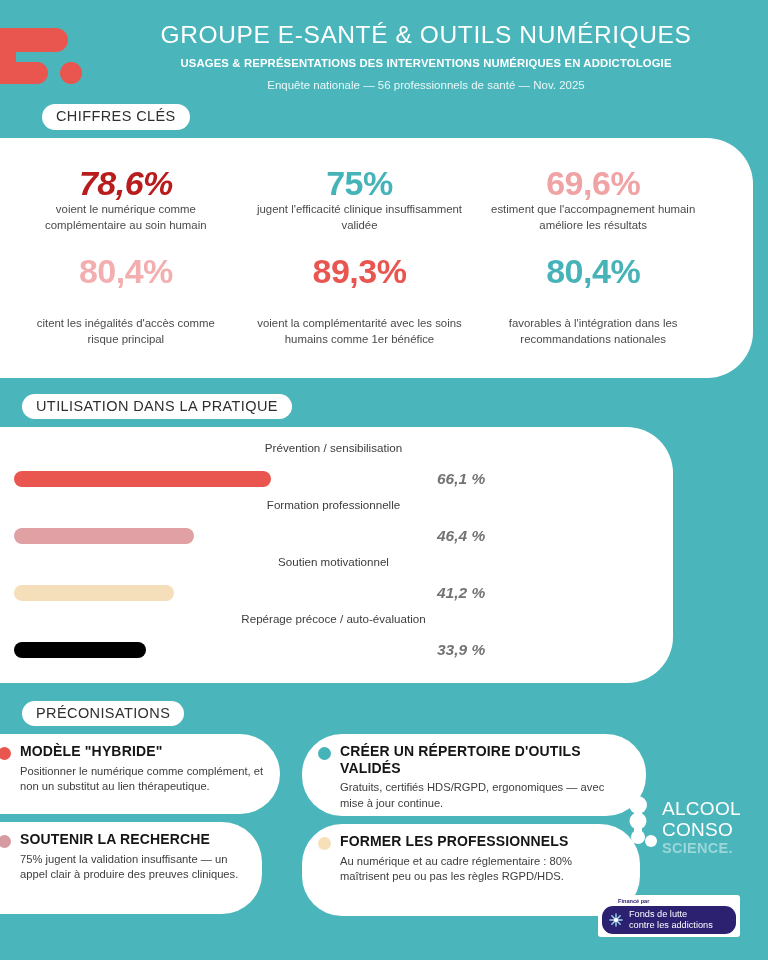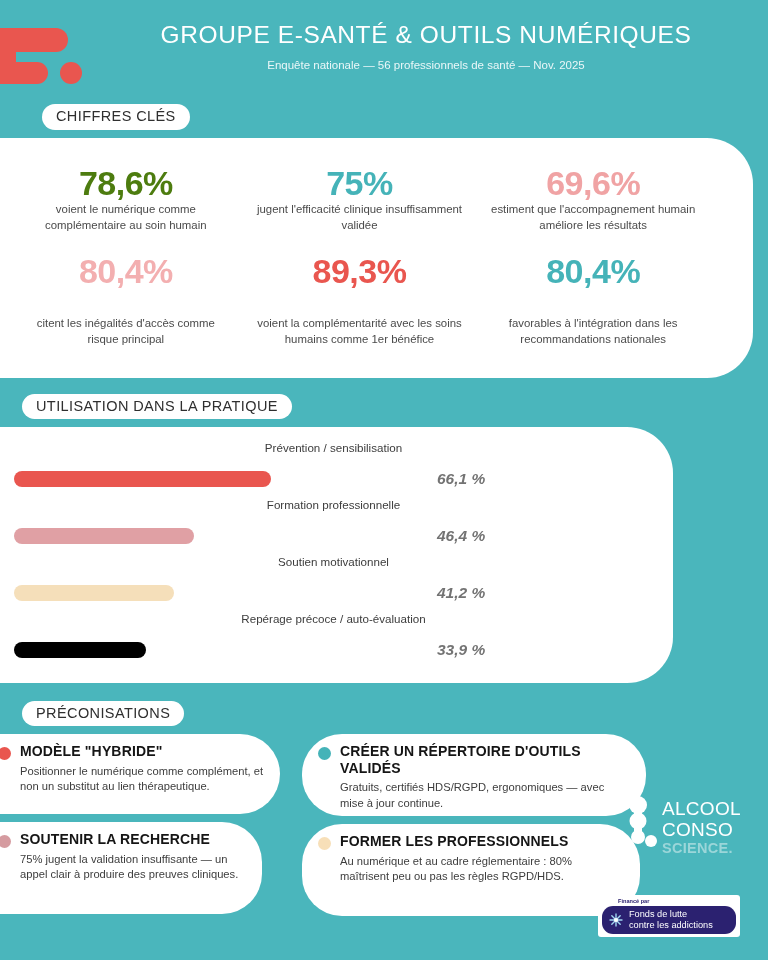--- a/index.html
+++ b/index.html
@@ -329,32 +329,33 @@
 
   <div class="header">
     <div class="brand-mark">
       <div class="bm-bar"></div>
       <div class="bm-bar2"></div>
       <div class="bm-foot"></div>
       <div class="bm-dot"></div>
     </div>
     <div class="header-text">
       <div class="h-title">GROUPE E-SANTÉ &amp; OUTILS NUMÉRIQUES</div>
+      <div class="h-sub">USAGES &amp; REPRÉSENTATIONS DES INTERVENTIONS NUMÉRIQUES EN ADDICTOLOGIE</div>
       <div class="h-meta">Enquête nationale — 56 professionnels de santé — Nov. 2025</div>
     </div>
   </div>
 
   <div class="chip-row">
     <span class="chip">CHIFFRES CLÉS</span>
   </div>
 
   <div class="kpi-card">
     <div class="kpi-grid">
       <div class="kpi">
-        <div class="kpi-num" style="color: #4d7c0f;">78,6%</div>
+        <div class="kpi-num" style="color: #b91c1c; font-style: italic;">78,6%</div>
         <div class="kpi-label">voient le numérique comme complémentaire au soin humain</div>
       </div>
       <div class="kpi">
         <div class="kpi-num" style="color: rgb(69, 179, 184);">75%</div>
         <div class="kpi-label">jugent l'efficacité clinique insuffisamment validée</div>
       </div>
       <div class="kpi">
         <div class="kpi-num" style="color: rgb(240, 163, 164);">69,6%</div>
         <div class="kpi-label">estiment que l'accompagnement humain améliore les résultats</div>
       </div>

